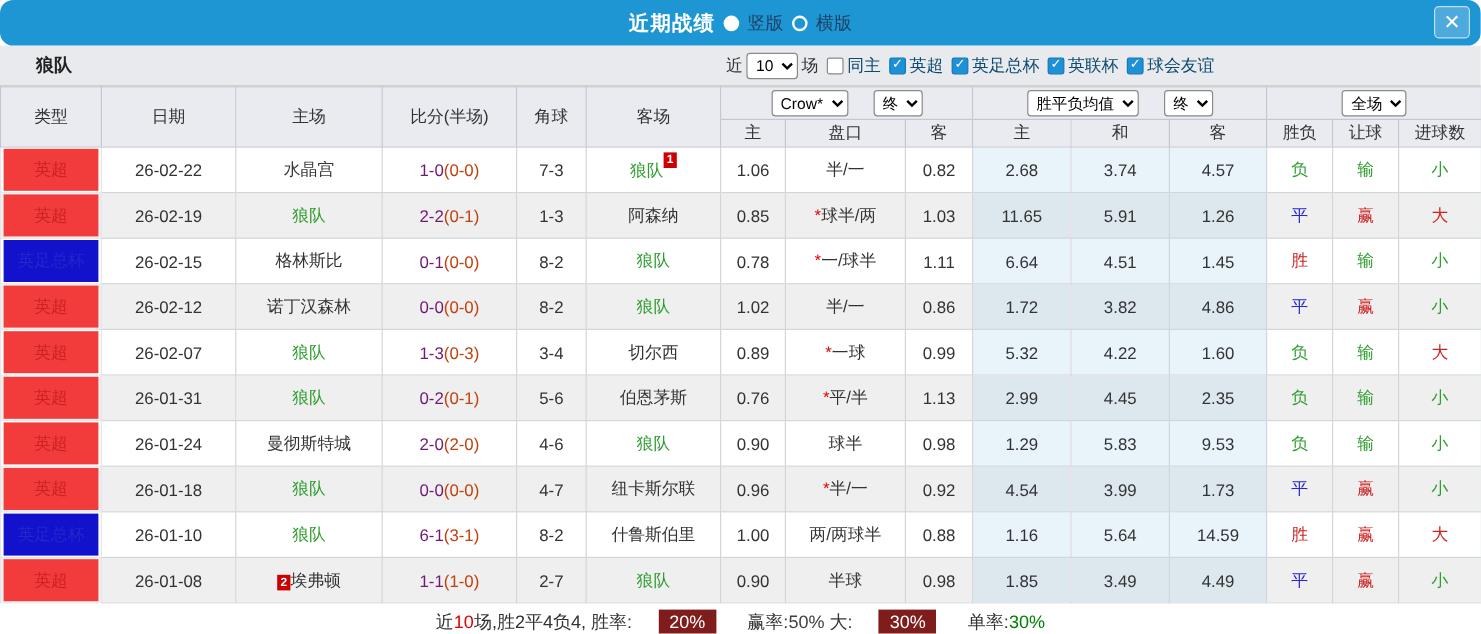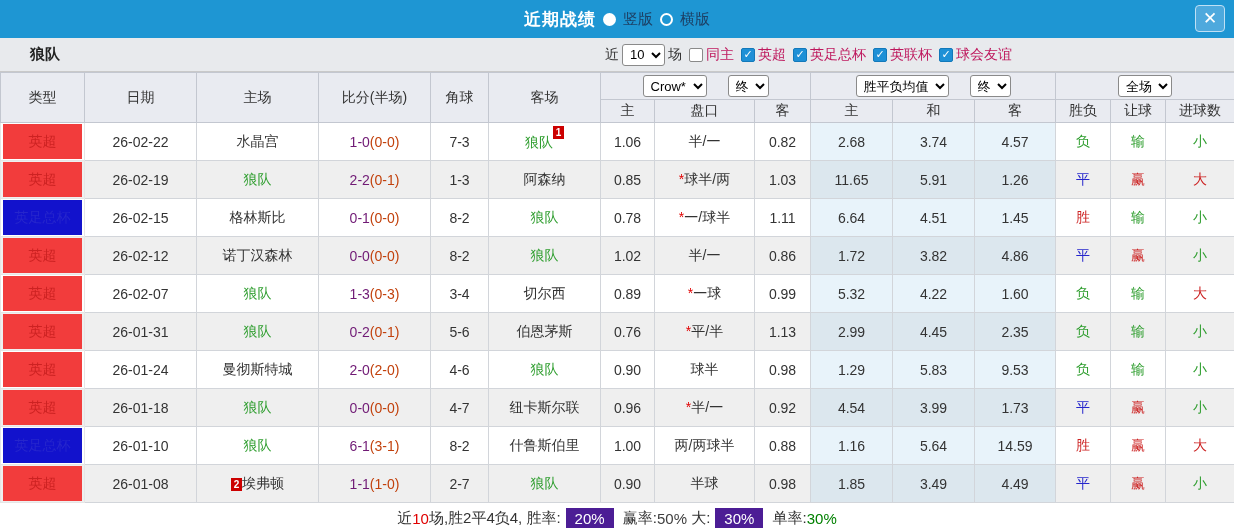--- a/index.html
+++ b/index.html
@@ -4,21 +4,21 @@
 <style>
   * { box-sizing: border-box; margin: 0; padding: 0; }
   html,body { width:1234px; }
   body {
     font-family: "Liberation Sans", "DejaVu Sans", sans-serif;
     background:#fff; color:#333; width:1234px; height:528px; overflow:hidden;
   }
   
   .titlebar {
     height:38px; background:#1e96d3; position:relative;
-    display:flex; align-items:center; justify-content:center; gap:7px;
+    display:flex; align-items:center; justify-content:center; gap:7px;border-radius:11px;
   }
   .titlebar .title { color:#fff; font-weight:bold; font-size:17px; letter-spacing:1px; }
   .radio { width:13px; height:13px; border-radius:50%; display:inline-block; flex:0 0 auto; cursor:pointer; }
   .radio.c-on  { background:#fff; }
   .radio.c-off { background:transparent; border:2.5px solid #fff; }
   .view-label { color:#1d4166; font-size:15px; cursor:pointer; }
   .close-btn {
     position:absolute; right:9px; top:5px; width:30px; height:27px;
     background:#4ea9dd; border:1px solid #bfe0f5; border-radius:4px;
     color:#fff; font-size:17px; font-weight:bold; line-height:25px; text-align:center; cursor:pointer;
@@ -36,21 +36,21 @@
     padding:1px 3px; height:22px;
   }
   .cb {
     width:14px; height:14px; display:inline-flex; align-items:center; justify-content:center;
     border-radius:2px; flex:0 0 auto; cursor:pointer; margin-left:4px;
   }
   .cb.c-on  { background:#1e90d6; border:1px solid #1279ba; }
   .cb.c-off { background:#fff; border:1px solid #8a8a8a; }
   .cb .check { font-style:normal; color:#fff; font-size:11px; font-weight:bold; line-height:1; }
   .cb.c-off .check { visibility:hidden; }
-  .cb-label { color:#be185d; }
+  .cb-label { color:#0c4a6e; }
   
   table { width:1234px; border-collapse:collapse; table-layout:fixed; }
   th, td { border:1px solid #d2d5da; text-align:center; font-weight:normal; font-size:14px; color:#333; overflow:hidden; }
   thead th { background:#e9ebf1; border-color:#c3c7d0; }
   thead tr.hdr-top th { height:27px; }
   thead tr.hdr-sub th { height:23px; }
   .hdr-selects { display:flex; align-items:center; justify-content:center; gap:21px; }
   tbody td { height:37px; }
   tbody tr:nth-child(even) { background:#efefef; }
   td.avg { background:rgba(172,211,238,0.28); }
@@ -76,21 +76,21 @@
   sup.mini-badge { position:relative; top:-5px; line-height:13px; }
   
   .footer {
     height:30px; background:#fff; display:flex; align-items:center; justify-content:center;
     font-size:15px;
   }
   .footer span { white-space:pre; }
   .f-red   { color:#e00000; }
   .f-blue  { color:#404040; }
   .f-green { color:#008000; }
-  .pct-badge { background:#4c1d95; color:#fff; padding:2px 9px; margin:0 5px; }
+  .pct-badge { background:#7f1d1d; color:#fff; padding:2px 9px; margin:0 22px; }
 </style>
 </head>
 <body>
 
 <div class="titlebar">
   <span class="title">近期战绩</span>
   <span class="radio c-on"></span>
   <span class="view-label">竖版</span>
   <span class="radio c-off"></span>
   <span class="view-label">横版</span>

